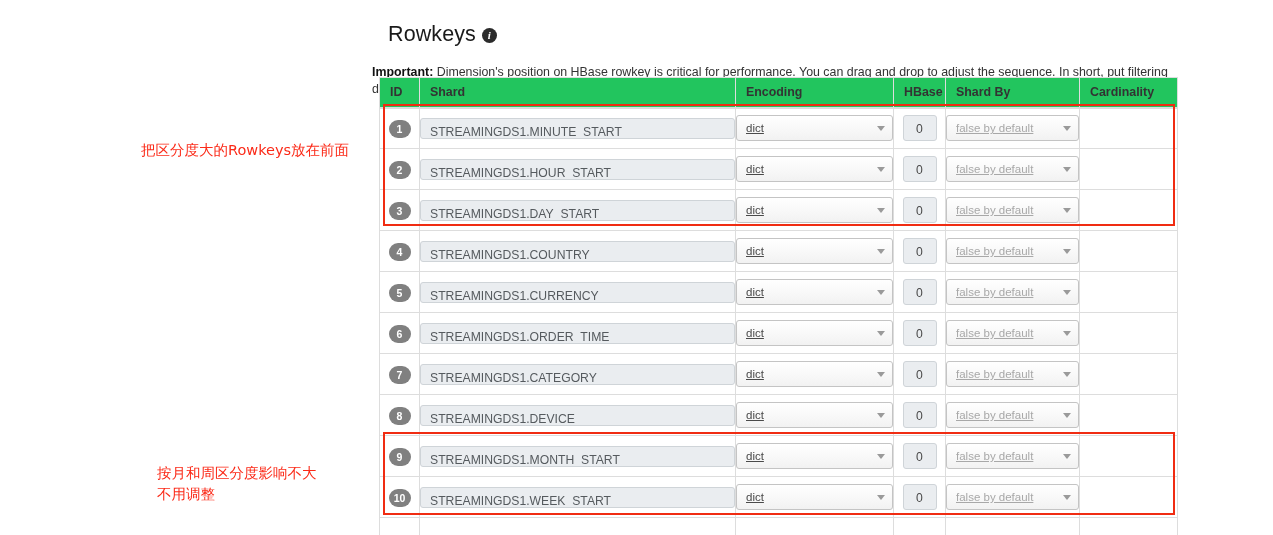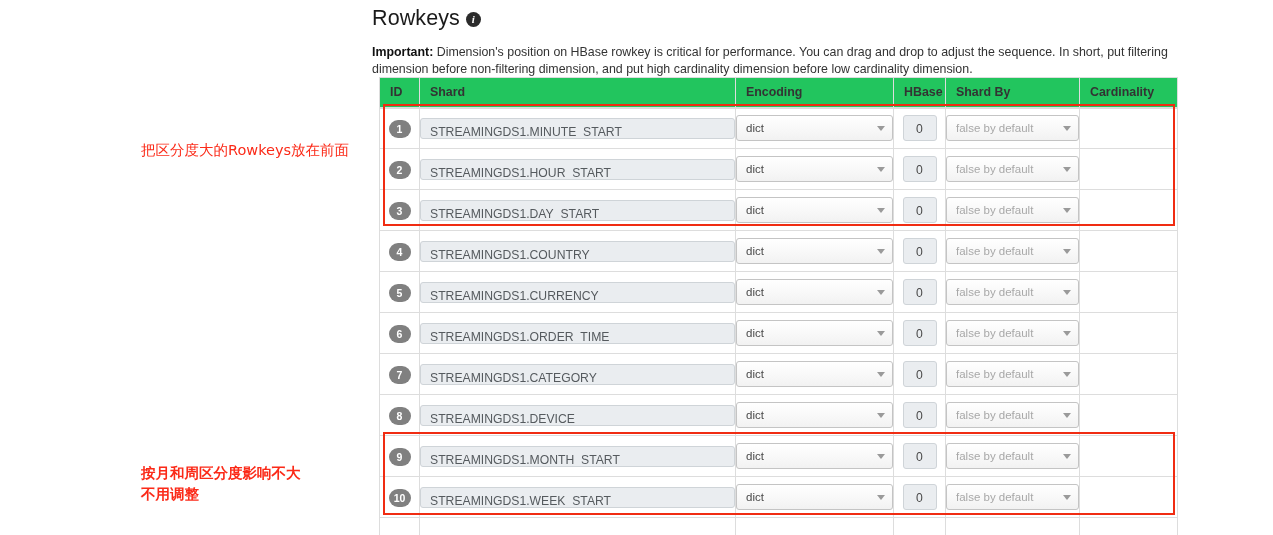--- a/index.html
+++ b/index.html
@@ -22,30 +22,30 @@
     color: #fb2a18;
     font-family: "DejaVu Sans", sans-serif;
     font-size: 14.5px;
     line-height: 21px;
     white-space: pre;
     text-align: left;
     margin-top: 24px;
   }
   #annot-1 { left: 141px; top: 116px; }
   #annot-2 { left: 141px; top: 183px; }
-  #annot-3 { left: 141px; top: 439px; font-weight: bold; }
+  #annot-3 { left: 157px; top: 439px; }
 
   
   #main {
     position: absolute;
     left: 372px; top: 0px;
     width: 901px;
   }
   #page-title {
-    margin: 0;
+    margin: 16px;
     padding: 5px 0 0 0;
     font-size: 21.5px;
     font-weight: 400;
     color: #1a1a1a;
     letter-spacing: 0.1px;
     line-height: 27px;
   }
   .info-icon {
     display: inline-block;
     vertical-align: 2px;
@@ -139,20 +139,21 @@
     height: 26px;
     line-height: 24px;
     background: linear-gradient(#ffffff, #f2f2f2);
     border: 1px solid #c4c4c4;
     border-radius: 3px;
     font-size: 11.5px;
     color: #4a4a4a;
     padding: 0 20px 0 9px;
     white-space: nowrap;
     overflow: hidden;
+    text-decoration: underline;
   }
   .fld-select.muted { color: #a8a8a8; }
   .fld-select .caret {
     position: absolute;
     right: 7px; top: 50%;
     margin-top: -2px;
     width: 0; height: 0;
     border-left: 4px solid transparent;
     border-right: 4px solid transparent;
     border-top: 5px solid #9a9a9a;

